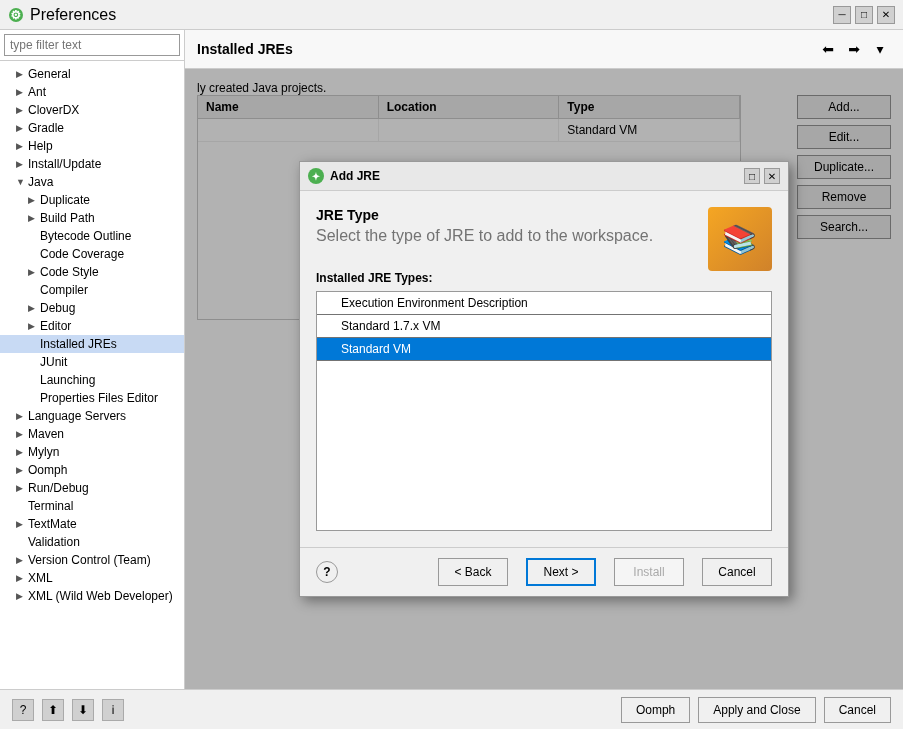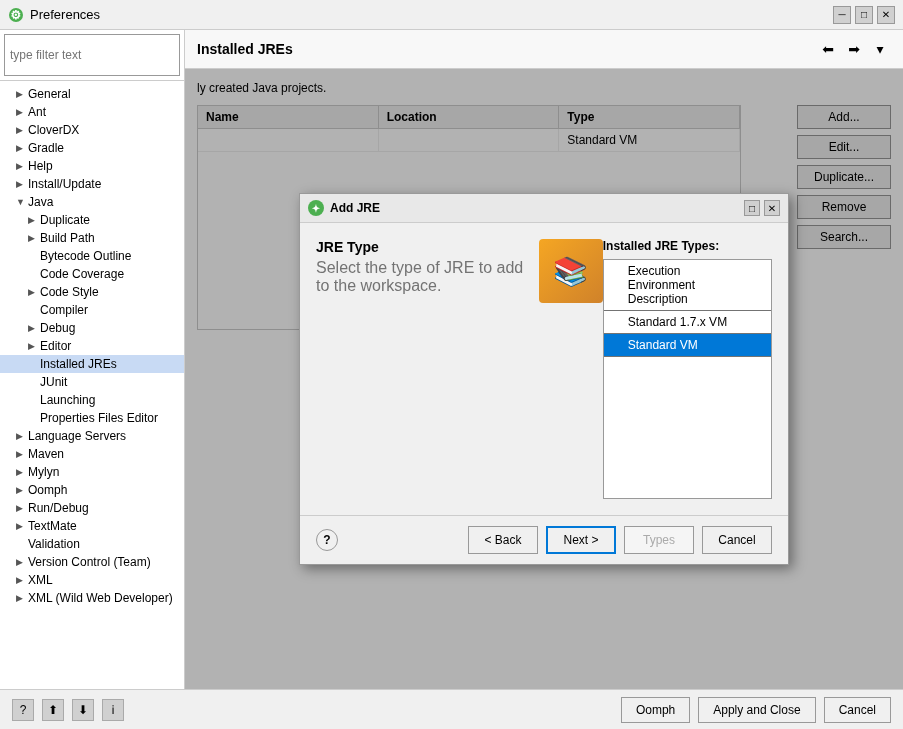--- a/index.html
+++ b/index.html
@@ -8,21 +8,21 @@
     
     .title-bar {
       background: #f0f0f0;
       height: 30px;
       display: flex;
       align-items: center;
       padding: 0 8px;
       border-bottom: 1px solid #ccc;
     }
     .title-bar-icon { width: 16px; height: 16px; margin-right: 6px; }
-    .title-bar-title { flex: 1; font-size: 13px; }
+    .title-bar-title { flex: 1; font-size: 16px; }
     .title-bar-controls { display: flex; gap: 4px; }
     .title-bar-btn {
       width: 18px; height: 18px; background: #d0d0d0; border: 1px solid #999;
       display: flex; align-items: center; justify-content: center; cursor: pointer; font-size: 10px;
     }
 
     
     .main-container {
       display: flex;
       flex-direction: column;
@@ -43,21 +43,21 @@
       display: flex;
       flex-direction: column;
       overflow: hidden;
     }
     .search-box {
       padding: 4px;
       border-bottom: 1px solid #ccc;
     }
     .search-box input {
       width: 100%;
-      padding: 13px 5px;
+      padding: 3px 5px;
       border: 1px solid #999;
       font-size: 12px;
       color: #999;
     }
     .tree-view {
       flex: 1;
       overflow-y: auto;
       padding: 4px 0;
     }
     .tree-item {
@@ -107,21 +107,21 @@
       padding: 12px;
       overflow: auto;
       position: relative;
     }
 
     .installed-jres-content {
       display: flex;
       flex-direction: column;
       height: 100%;
     }
-    .jre-top-text { margin-bottom: 10px; font-size: 12px; }
+    .jre-top-text { font-size: 12px; }
 
     .jre-table {
       border: 1px solid #ccc;
       flex: 1;
     }
     .jre-table-header {
       display: grid;
       grid-template-columns: 1fr 1fr 1fr;
       background: #f0f0f0;
       border-bottom: 1px solid #ccc;
@@ -225,21 +225,21 @@
     .modal-title-controls { display: flex; gap: 4px; }
     .modal-ctrl-btn {
       width: 16px; height: 16px;
       background: #d0d0d0; border: 1px solid #999;
       display: flex; align-items: center; justify-content: center;
       cursor: pointer; font-size: 10px;
     }
     .modal-body {
       padding: 16px;
       display: flex;
-      flex-direction: row;
+      flex-direction: column;
     }
     .modal-heading { font-size: 14px; font-weight: bold; margin-bottom: 4px; }
     .modal-subtext { font-size: 16px; color: #737373; }
     .modal-image {
       width: 64px; height: 64px;
       background: linear-gradient(135deg, #f5a623, #d0822a);
       border-radius: 4px;
       display: flex; align-items: center; justify-content: center;
       font-size: 28px;
     }
@@ -260,21 +260,21 @@
     .modal-list-item.selected { background: #0078d7; color: white; }
 
     .modal-footer {
       padding: 10px 16px;
       display: flex;
       align-items: center;
       justify-content: space-between;
       border-top: 1px solid #ccc;
       background: #f0f0f0;
     }
-    .modal-footer-btns { display: flex; gap: 8px; }
+    .modal-footer-btns { display: flex; gap: 18px; }
     .modal-btn {
       padding: 5px 14px;
       background: #f0f0f0;
       border: 1px solid #999;
       cursor: pointer;
       min-width: 70px;
       text-align: center;
     }
     .modal-btn.primary {
       border: 2px solid #0078d7;
@@ -406,20 +406,24 @@
           <span class="arrow">▶</span>
           <span class="label">Mylyn</span>
         </div>
         <div class="tree-item tree-indent-1">
           <span class="arrow">▶</span>
           <span class="label">Oomph</span>
         </div>
         <div class="tree-item tree-indent-1">
           <span class="arrow">▶</span>
           <span class="label">Run/Debug</span>
+        </div>
+        <div class="tree-item tree-indent-1">
+          <span class="arrow"> </span>
+          <span class="label">Terminal</span>
         </div>
         <div class="tree-item tree-indent-1">
           <span class="arrow">▶</span>
           <span class="label">TextMate</span>
         </div>
         <div class="tree-item tree-indent-1">
           <span class="arrow"> </span>
           <span class="label">Validation</span>
         </div>
         <div class="tree-item tree-indent-1">
@@ -516,21 +520,21 @@
                   </div>
                 </div>
               </div>
             </div>
 
             <div class="modal-footer">
               <div class="help-btn">?</div>
               <div class="modal-footer-btns">
                 <button class="modal-btn">&lt; Back</button>
                 <button class="modal-btn primary">Next &gt;</button>
-                <button class="modal-btn" disabled="">Types</button>
+                <button class="modal-btn" disabled="">Install</button>
                 <button class="modal-btn">Cancel</button>
               </div>
             </div>
           </div>
         </div>
       </div>
     </div>
   </div>
 
   <div class="bottom-bar">

